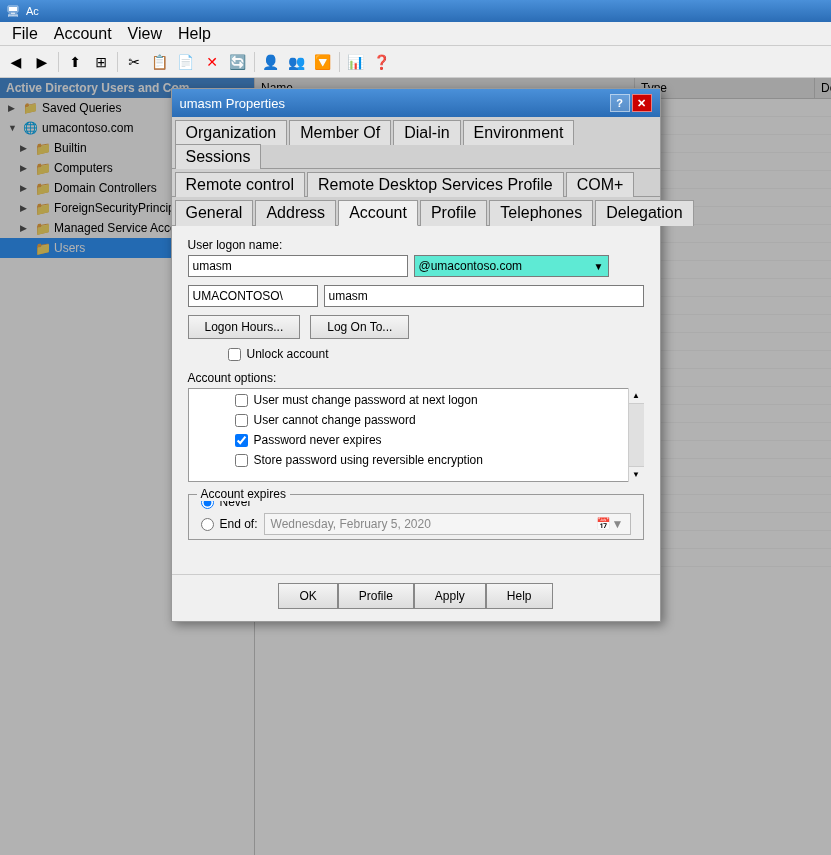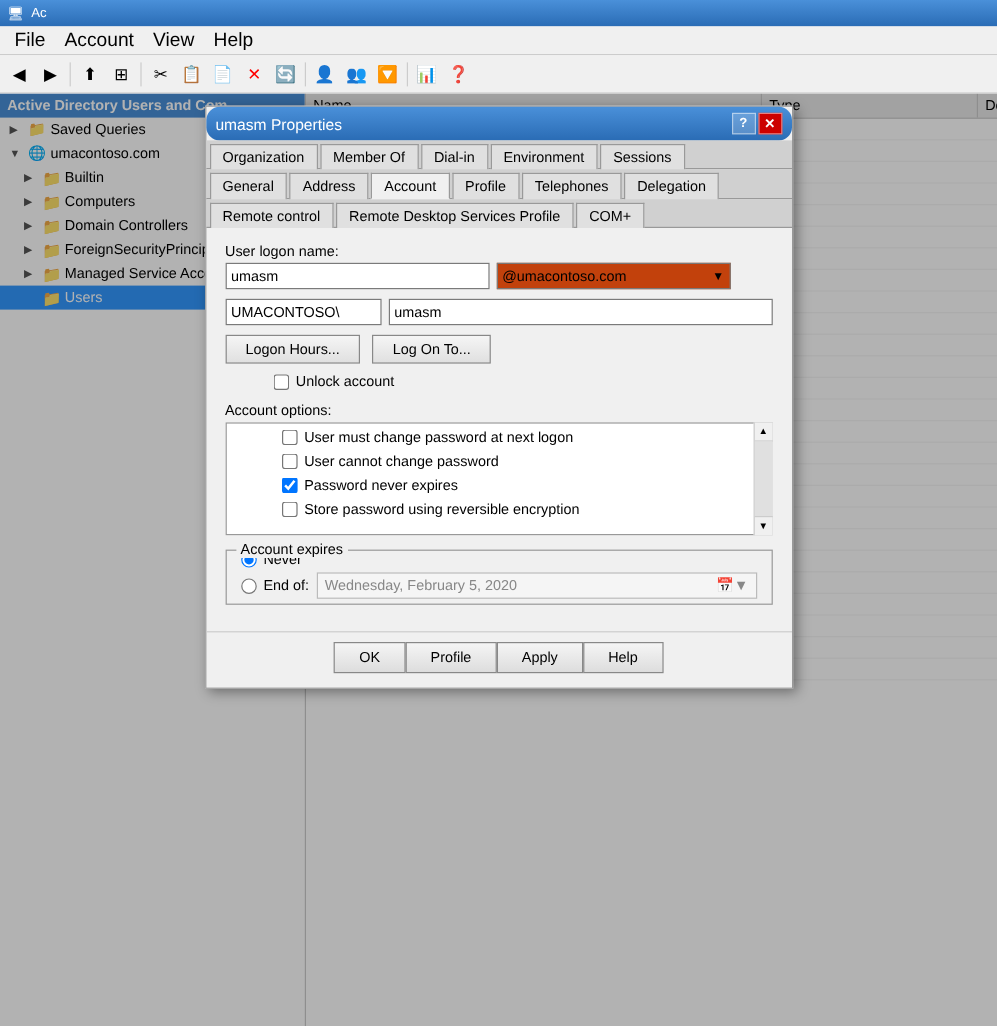--- a/index.html
+++ b/index.html
@@ -133,21 +133,20 @@
       box-shadow: 3px 3px 10px rgba(0,0,0,0.4);
     }
     .modal-title-bar {
       background: linear-gradient(to bottom, #4a90d9, #2a6cb5);
       height: 28px;
       display: flex;
       align-items: center;
       justify-content: space-between;
       padding: 0 8px;
       color: white;
-      border-radius: 11px;
     }
     .modal-title-text { font-size: 13px; font-weight: normal; }
     .modal-title-btns { display: flex; gap: 2px; }
     .modal-title-btn {
       width: 20px; height: 18px;
       border: 1px solid rgba(255,255,255,0.5);
       background: rgba(255,255,255,0.2);
       color: white;
       cursor: pointer;
       display: flex; align-items: center; justify-content: center;
@@ -169,21 +168,21 @@
       background: #d0d0d0;
       border-bottom: 1px solid #999;
       padding: 3px 3px 0 3px;
     }
     .tab {
       padding: 3px 10px;
       border: 1px solid #999;
       border-bottom: none;
       background: #e0e0e0;
       cursor: pointer;
-      font-size: 12px;
+      font-size: 16px;
       margin-right: 2px;
       margin-bottom: -1px;
     }
     .tab.active {
       background: #f0f0f0;
       border-bottom: 1px solid #f0f0f0;
       z-index: 1;
       font-weight: normal;
     }
 
@@ -205,21 +204,21 @@
     .text-input {
       border: 1px solid #7a7a7a;
       background: white;
       padding: 2px 4px;
       font-size: 12px;
       height: 22px;
     }
     .text-input-wide { width: 220px; }
     .domain-dropdown {
       border: 1px solid #7a7a7a;
-      background: #c2410c;
+      background: #5eead4;
       padding: 2px 4px;
       font-size: 12px;
       height: 22px;
       display: flex;
       align-items: center;
       justify-content: space-between;
       width: 195px;
       cursor: pointer;
     }
     .domain-dropdown-arrow { font-size: 10px; }
@@ -288,20 +287,21 @@
       font-size: 12px;
     }
 
     
     .modal-footer {
       display: flex;
       justify-content: center;
       gap: 0;
       padding: 8px 0 12px;
       border-top: 1px solid #ccc;
+      margin-top: 12px;
     }
     .footer-btn {
       padding: 4px 20px;
       height: 26px;
       border: 1px solid #888;
       background: linear-gradient(to bottom, #f5f5f5, #ddd);
       cursor: pointer;
       font-size: 12px;
     }
 
@@ -548,31 +548,31 @@
       </div>
 
       <div class="tab-row">
         <div class="tab">Organization</div>
         <div class="tab">Member Of</div>
         <div class="tab">Dial-in</div>
         <div class="tab">Environment</div>
         <div class="tab">Sessions</div>
       </div>
       <div class="tab-row-2">
+        <div class="tab">Remote control</div>
+        <div class="tab">Remote Desktop Services Profile</div>
+        <div class="tab">COM+</div>
+      </div>
+      <div class="tab-row-2">
         <div class="tab">General</div>
         <div class="tab">Address</div>
         <div class="tab active">Account</div>
         <div class="tab">Profile</div>
         <div class="tab">Telephones</div>
         <div class="tab">Delegation</div>
-      </div>
-      <div class="tab-row-2">
-        <div class="tab">Remote control</div>
-        <div class="tab">Remote Desktop Services Profile</div>
-        <div class="tab">COM+</div>
       </div>
 
       <div class="modal-content">
 
         <div class="field-label">User logon name:</div>
         <div class="field-row">
           <input type="text" class="text-input text-input-wide" value="umasm" style="">
           <div class="domain-dropdown">
             <span>@umacontoso.com</span>
             <span class="domain-dropdown-arrow">▼</span>

